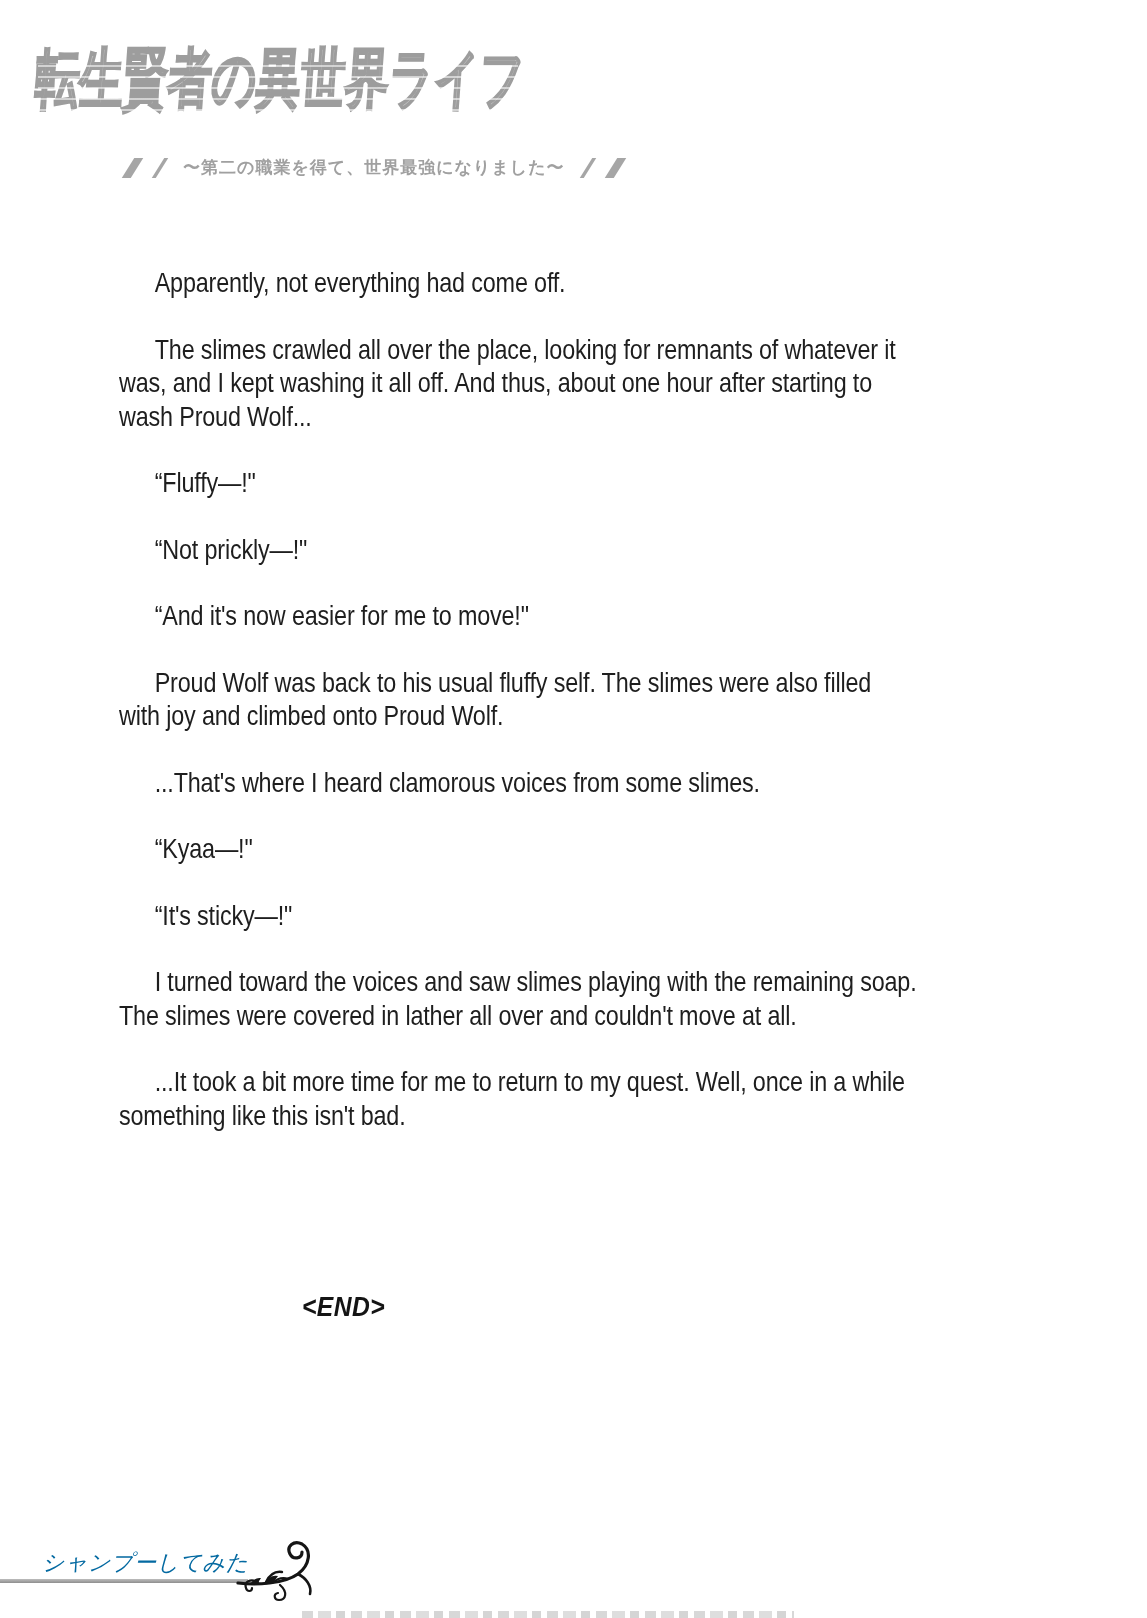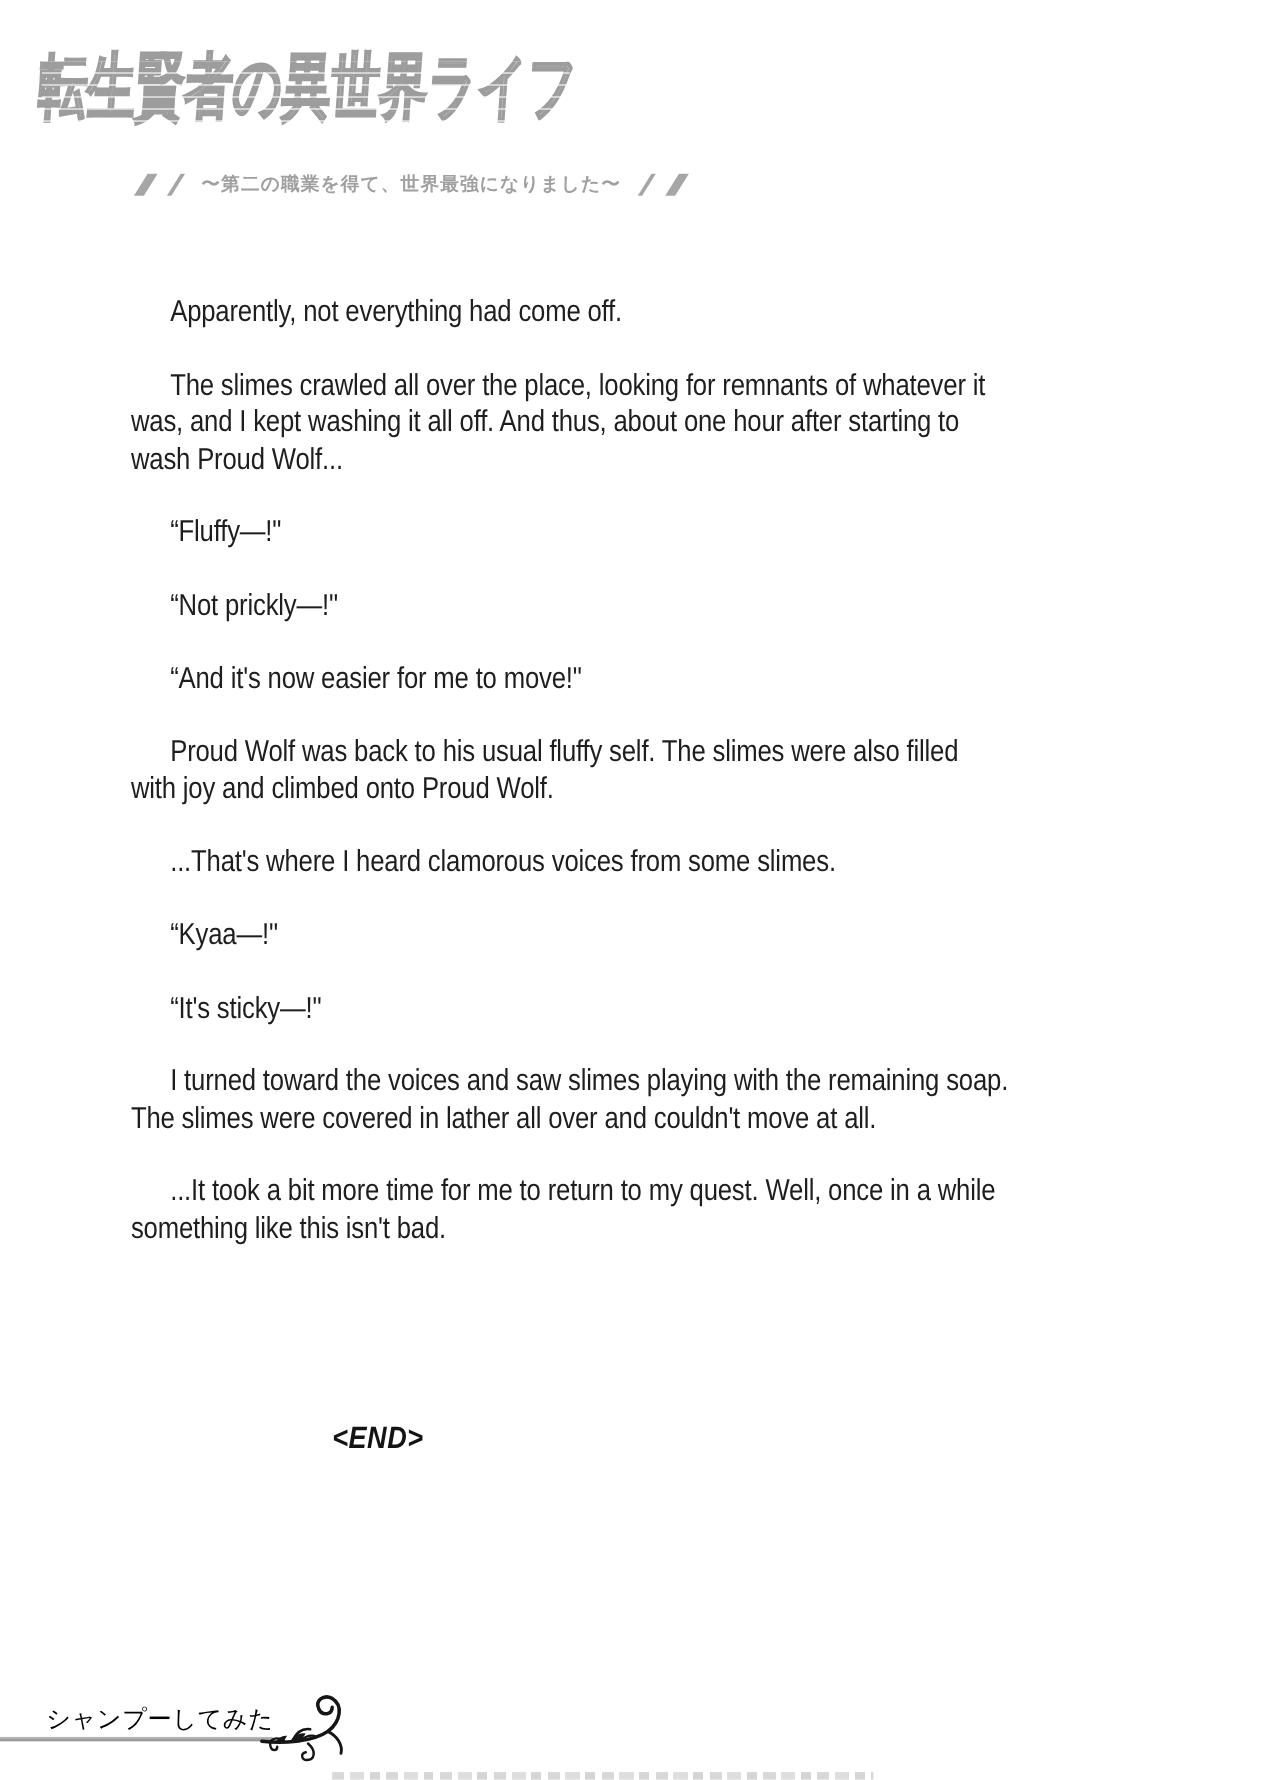--- a/index.html
+++ b/index.html
@@ -82,22 +82,23 @@
   .footer-rule {
     position: absolute; left: 0; top: 1579px;
     width: 248px; height: 4px;
     background: linear-gradient(180deg, #bdbdbd, #8e8e8e);
   }
   .footer-title {
     position: absolute; left: 42px; top: 1548px;
     font-family: "Liberation Serif", "DejaVu Serif", serif;
     font-size: 22px;
     letter-spacing: 0.5px;
-    color: #000000;
+    color: #0369a1;
     white-space: nowrap;
+    font-style: italic;
   }
   .ornament {
     position: absolute; left: 236px; top: 1538px;
     width: 84px; height: 64px;
   }
   .credit-fragment {
     position: absolute; left: 302px; top: 1611px;
     width: 492px; height: 7px;
     background: repeating-linear-gradient(90deg,
       #d8d8d8 0 11px, transparent 11px 16px,

